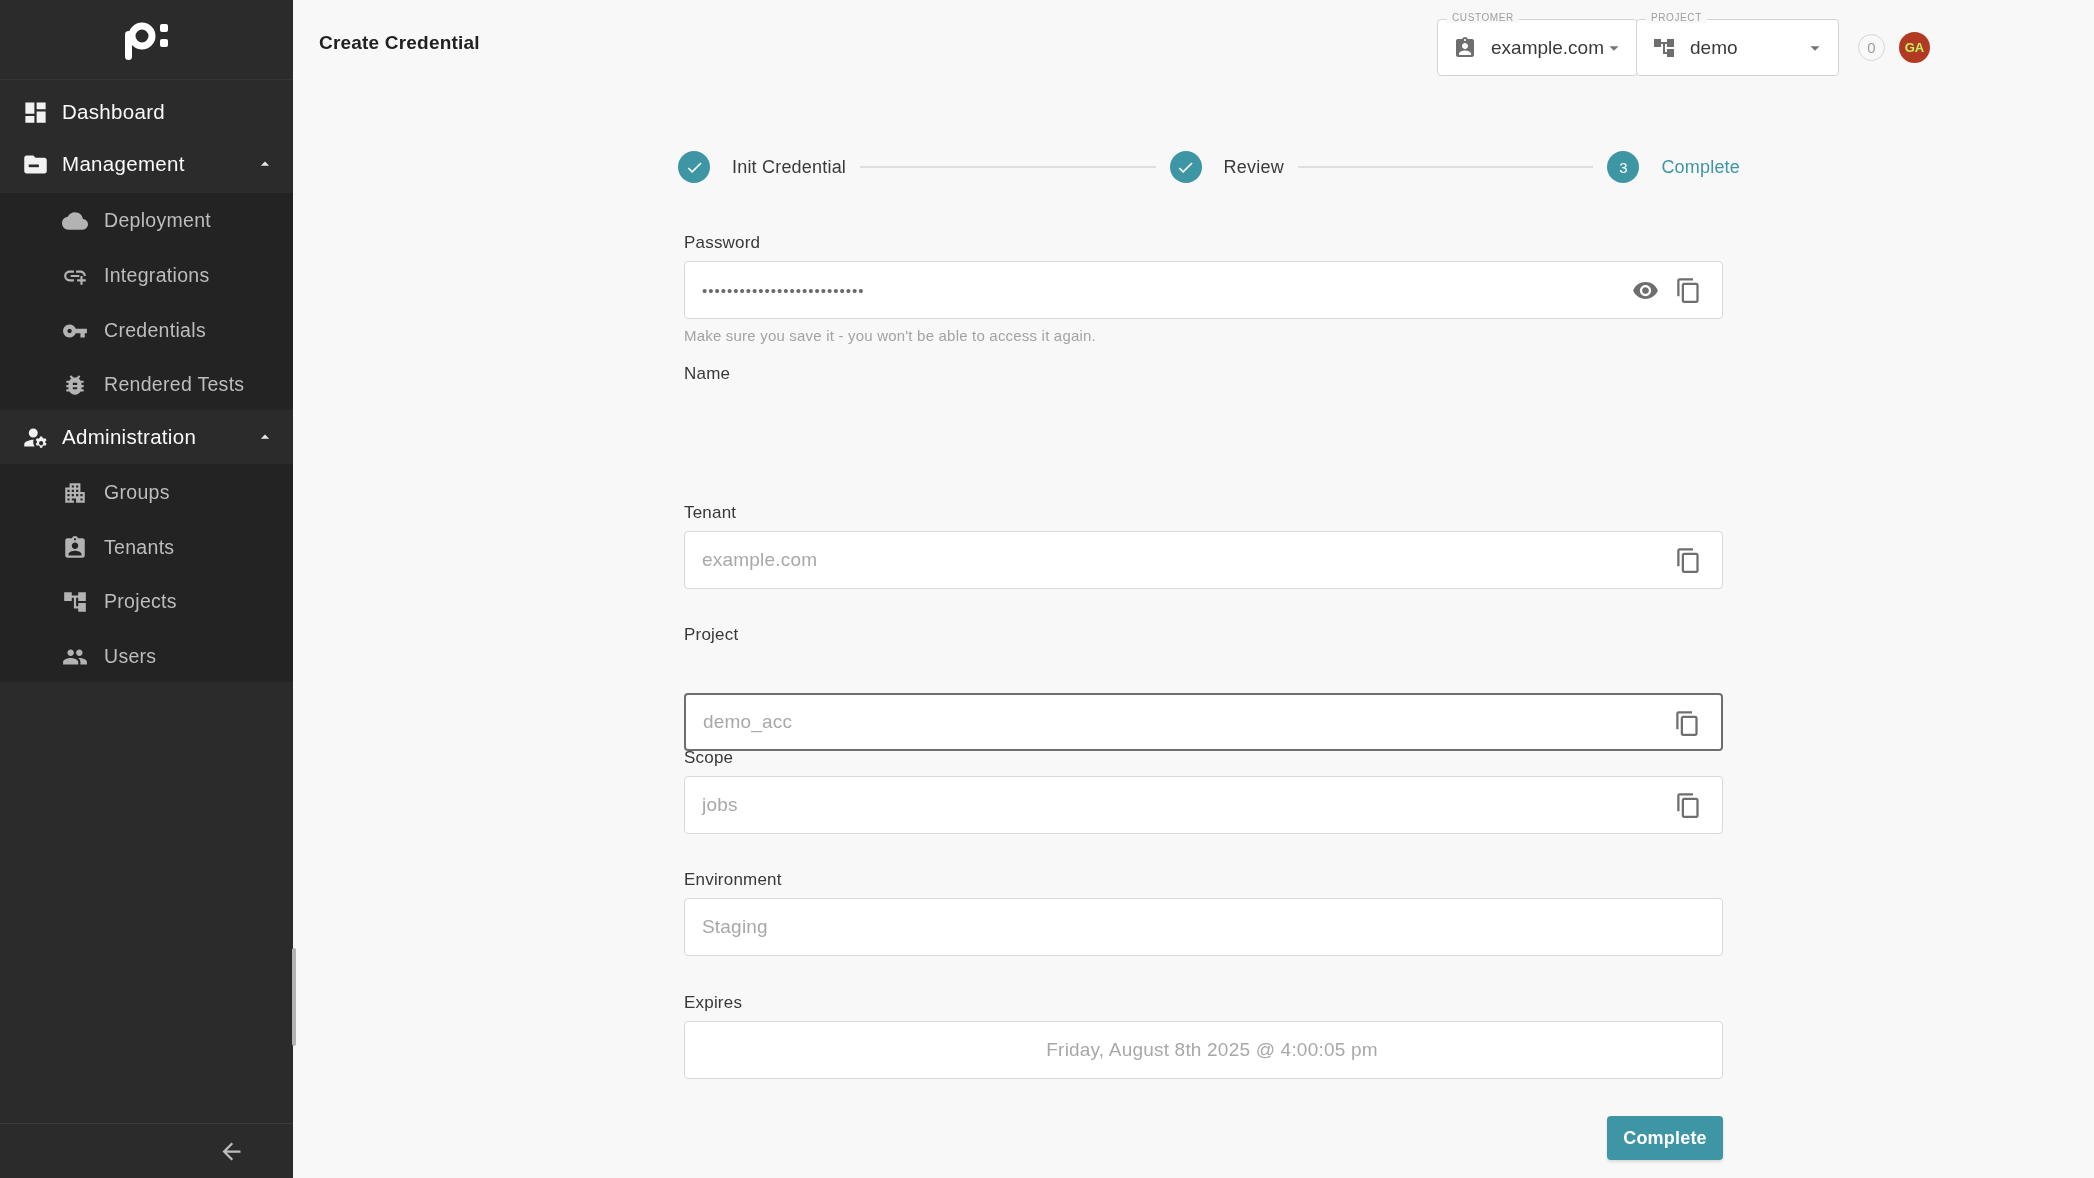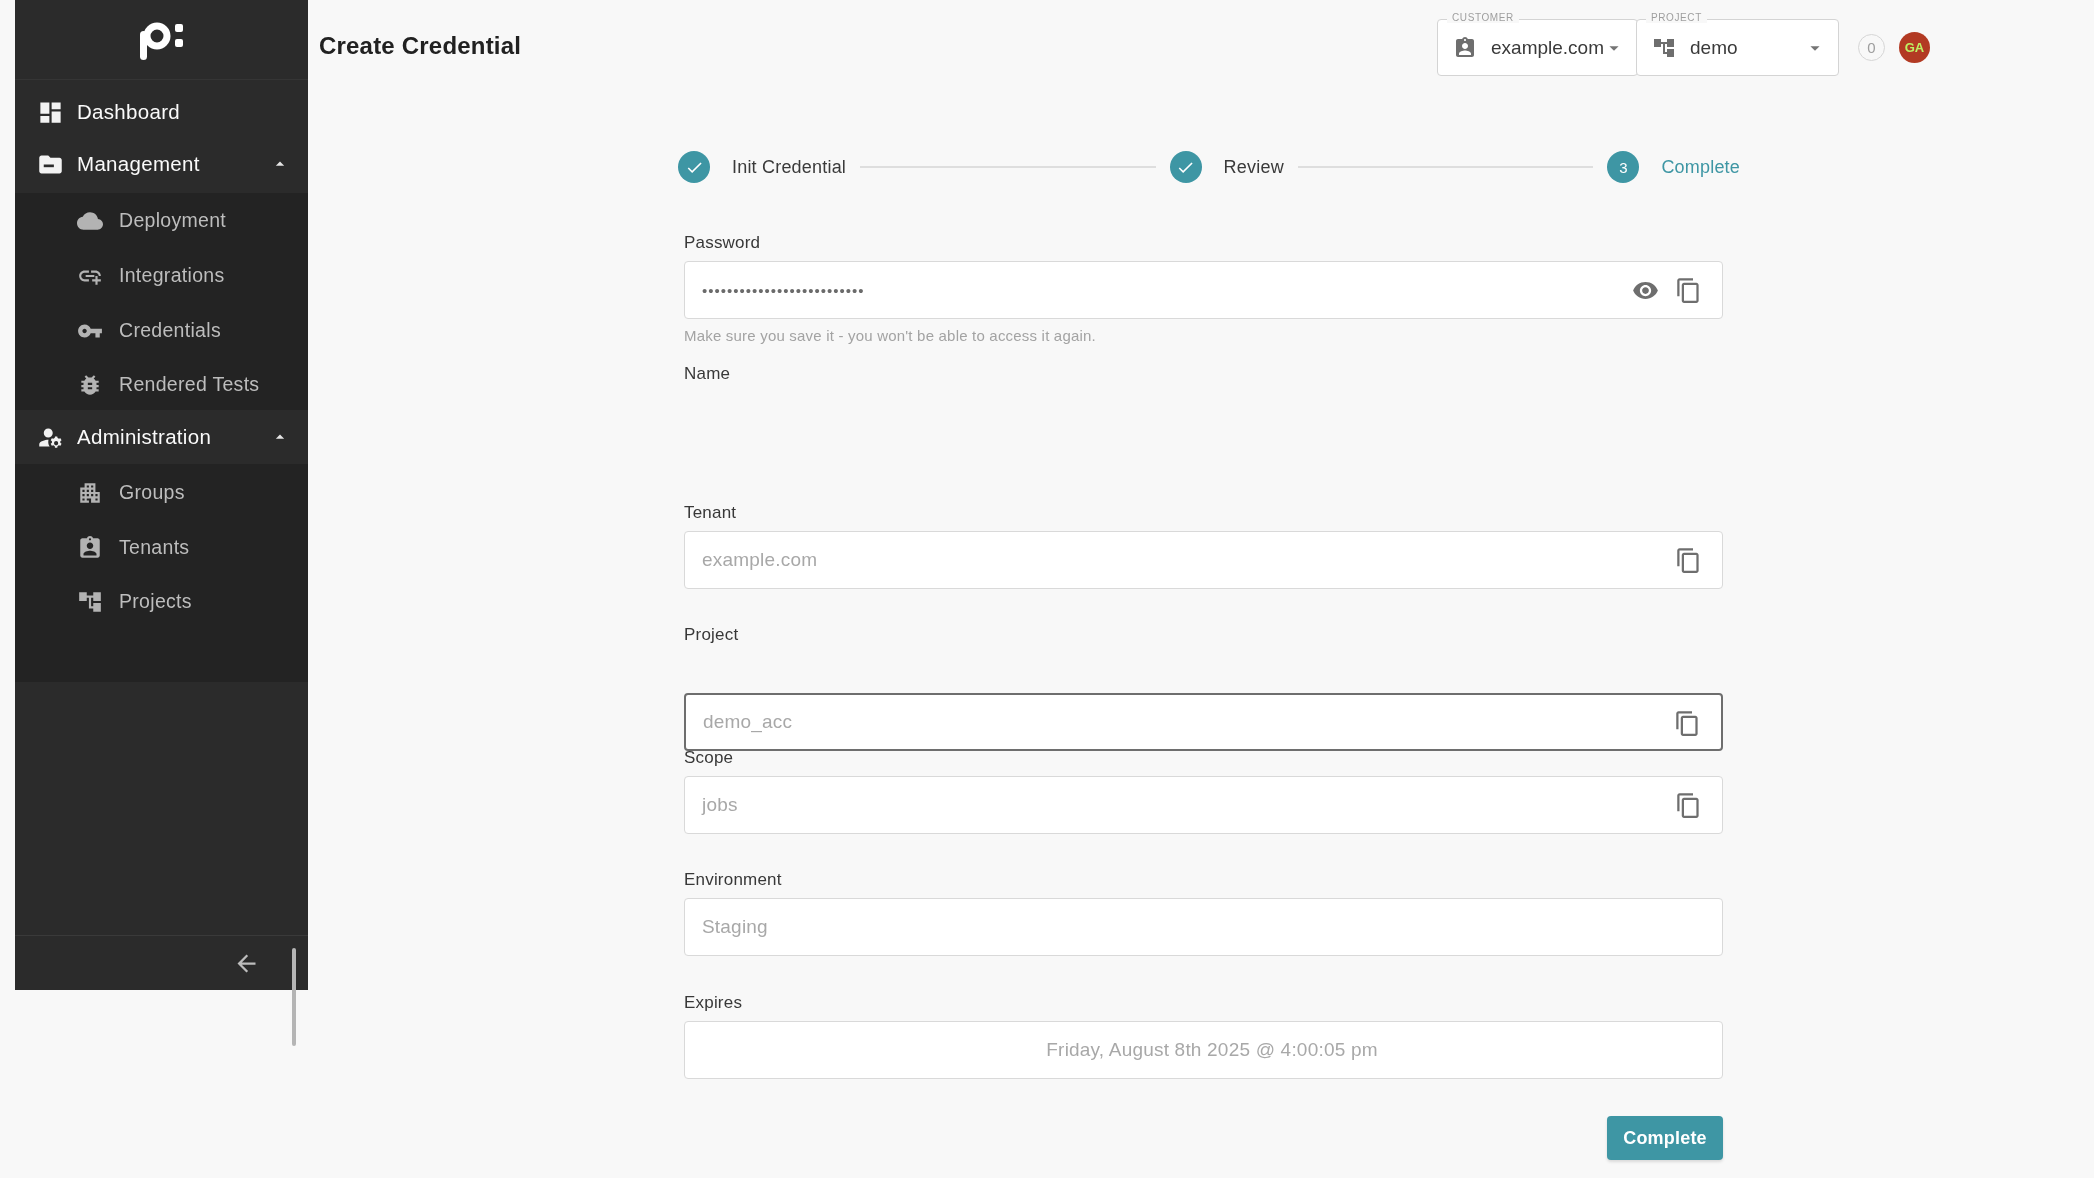--- a/index.html
+++ b/index.html
@@ -1,36 +1,36 @@
 <!DOCTYPE html>
 <html><head>
 <meta charset="utf-8">
 <style>
   * { box-sizing: border-box; margin: 0; padding: 0; }
   html,body { width:2094px; height:1178px; overflow:hidden; }
   body { font-family: "Liberation Sans", sans-serif; background:#f8f8f8; }
   .canvas { position:relative; width:2094px; height:1178px; background:#f8f8f8; overflow:hidden; }
 
   
-  .sidebar { position:absolute; left:15px; top:0; width:293px; height:990px; background:#2b2b2b; }
+  .sidebar { position:absolute; left:0; top:0; width:293px; height:1178px; background:#2b2b2b; }
   .logo-wrap { position:absolute; left:0; top:0; width:293px; height:80px; display:flex; align-items:center; justify-content:center; border-bottom:1px solid rgba(255,255,255,0.05); }
   .nav-row { position:absolute; left:0; width:293px; height:52px; display:flex; align-items:center; cursor:pointer; }
   .nav-row .nav-icon { position:absolute; left:22px; width:27px; height:27px; color:#f2f2f2; }
   .nav-row .nav-text { position:absolute; left:62px; font-size:20.5px; font-weight:500; color:#fafafa; letter-spacing:.3px; }
   .nav-caret { position:absolute; right:18px; width:20px; height:20px; color:#e6e6e6; }
   .nav-sub { position:absolute; left:0; width:293px; background:#232323; border-top:1px solid rgba(255,255,255,0.04); border-bottom:1px solid rgba(255,255,255,0.04); }
   .nav-subrow { position:absolute; left:0; width:293px; height:55px; display:flex; align-items:center; cursor:pointer; }
   .nav-subrow .nav-icon { position:absolute; left:62px; width:26px; height:26px; color:#b3b3b3; }
   .nav-subrow .nav-text { position:absolute; left:104px; font-size:19.5px; font-weight:400; color:#bdbdbd; letter-spacing:.3px; }
   .sidebar-footer { position:absolute; left:0; bottom:0; width:293px; height:55px; border-top:1px solid #3a3a3a; }
   .back-btn { position:absolute; left:218px; top:14px; width:27px; height:27px; color:#bdbdbd; cursor:pointer; }
   .side-scroll-thumb { position:absolute; left:292px; top:948px; width:4px; height:98px; background:#b5b5b5; border-radius:2px; }
 
   
-  .page-title { position:absolute; left:319px; top:32px; font-size:24px; font-weight:700; color:#212121; letter-spacing:.2px; }
+  .page-title { position:absolute; left:319px; top:32px; font-size:19px; font-weight:700; color:#212121; letter-spacing:.2px; }
   .select-box { position:absolute; top:19px; height:57px; background:#ffffff; border:1px solid #d4d4d4; border-radius:4px; display:flex; align-items:center; cursor:pointer; }
   .select-label { position:absolute; top:-8px; left:9px; padding:0 5px; font-size:10px; font-weight:500; letter-spacing:.6px; color:#9e9e9e; background:#f8f8f8; }
   .select-icon { margin-left:15px; width:24px; height:24px; color:#6e6e6e; flex:none; }
   .select-value { margin-left:14px; font-size:19px; color:#3a3a3a; }
   .select-caret { position:absolute; right:12px; width:22px; height:22px; color:#757575; }
   .badge-count { position:absolute; left:1858px; top:34px; width:27px; height:27px; border:1px solid #d6d6d6; border-radius:50%; display:flex; align-items:center; justify-content:center; font-size:15px; color:#9e9e9e; background:transparent; cursor:pointer; }
   .avatar { position:absolute; left:1899px; top:32px; width:31px; height:31px; border-radius:50%; background:#b23a23; color:#bef264; font-size:13px; font-weight:700; display:flex; align-items:center; justify-content:center; cursor:pointer; }
 
   
   .stepper { position:absolute; left:678px; top:151px; width:1062px; height:32px; display:flex; align-items:center; }
@@ -161,20 +161,28 @@
         <span class="nav-text">Tenants</span>
       </div>
       <div class="nav-subrow" style="top:110px;">
         <span class="nav-icon">
           <svg viewBox="0 0 24 24" fill="currentColor" width="26" height="26">
               <path d="M22 11V3h-7v3H9V3H2v8h7V8h2v10h4v3h7v-8h-7v3h-2V8h2v3z"></path>
             </svg>
         </span>
         <span class="nav-text">Projects</span>
       </div>
+      <div class="nav-subrow" style="top:165px;">
+        <span class="nav-icon">
+          <svg viewBox="0 0 24 24" fill="currentColor" width="26" height="26">
+              <path d="M16 11c1.66 0 2.99-1.34 2.99-3S17.66 5 16 5c-1.66 0-3 1.34-3 3s1.34 3 3 3zm-8 0c1.66 0 2.99-1.34 2.99-3S9.66 5 8 5C6.34 5 5 6.34 5 8s1.34 3 3 3zm0 2c-2.33 0-7 1.17-7 3.5V19h14v-2.5c0-2.33-4.67-3.5-7-3.5zm8 0c-.29 0-.62.02-.97.05 1.16.84 1.97 1.97 1.97 3.45V19h6v-2.5c0-2.33-4.67-3.5-7-3.5z"></path>
+            </svg>
+        </span>
+        <span class="nav-text">Users</span>
+      </div>
     </div>
 
     <div class="sidebar-footer">
       <span class="back-btn">
         <svg viewBox="0 0 24 24" fill="currentColor" width="27" height="27">
             <path d="M20 11H7.83l5.59-5.59L12 4l-8 8 8 8 1.41-1.41L7.83 13H20v-2z"></path>
           </svg>
       </span>
     </div>
   </div>

